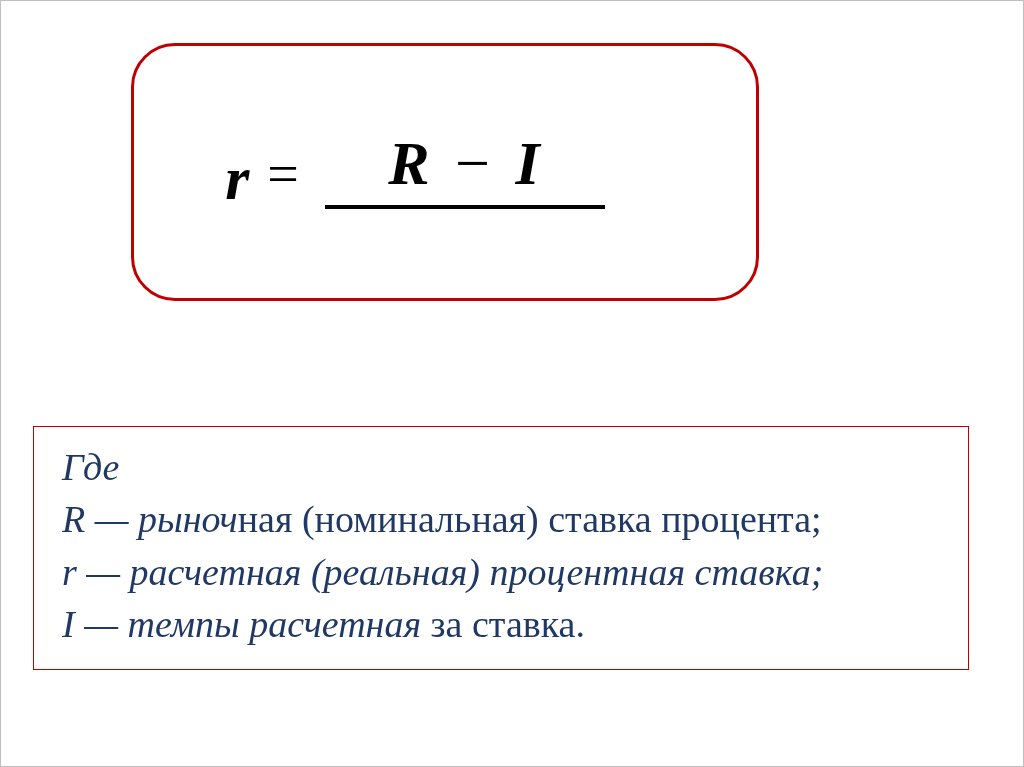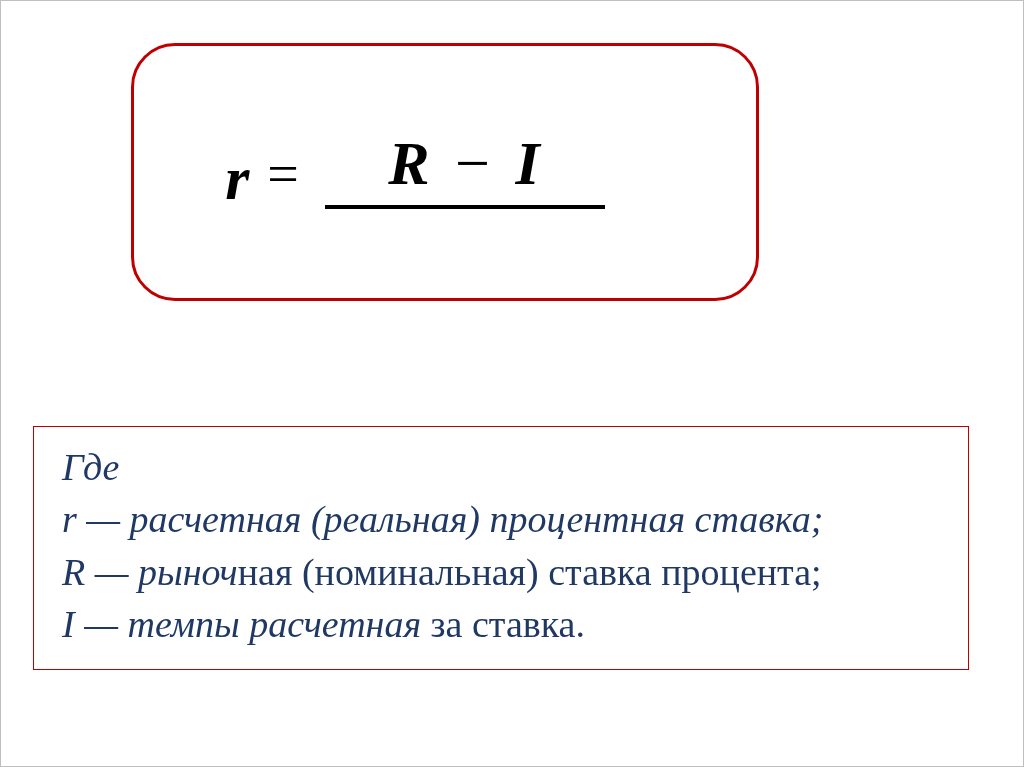--- a/index.html
+++ b/index.html
@@ -125,23 +125,23 @@
         <span class="bar"></span>
       </span>
     </div>
   </div>
 
   <div class="legend-box">
     <p>
       <span class="where">Где</span>
     </p>
     <p>
-      <span class="var-label"> r — </span><span class="desc-italic">расчетная (реальная) процентная ставка;</span>
+      <span class="var-label">R — рыноч</span><span class="desc-plain">ная (номинальная) ставка процента;</span>
     </p>
     <p>
-      <span class="var-label">R — рыноч</span><span class="desc-plain">ная (номинальная) ставка процента;</span>
+      <span class="var-label"> r — </span><span class="desc-italic">расчетная (реальная) процентная ставка;</span>
     </p>
     <p>
       <span class="var-label"> I — темпы расчетная</span><span class="desc-plain"> за ставка.</span>
     </p>
   </div>
 
 </div>
 
 </body></html>

